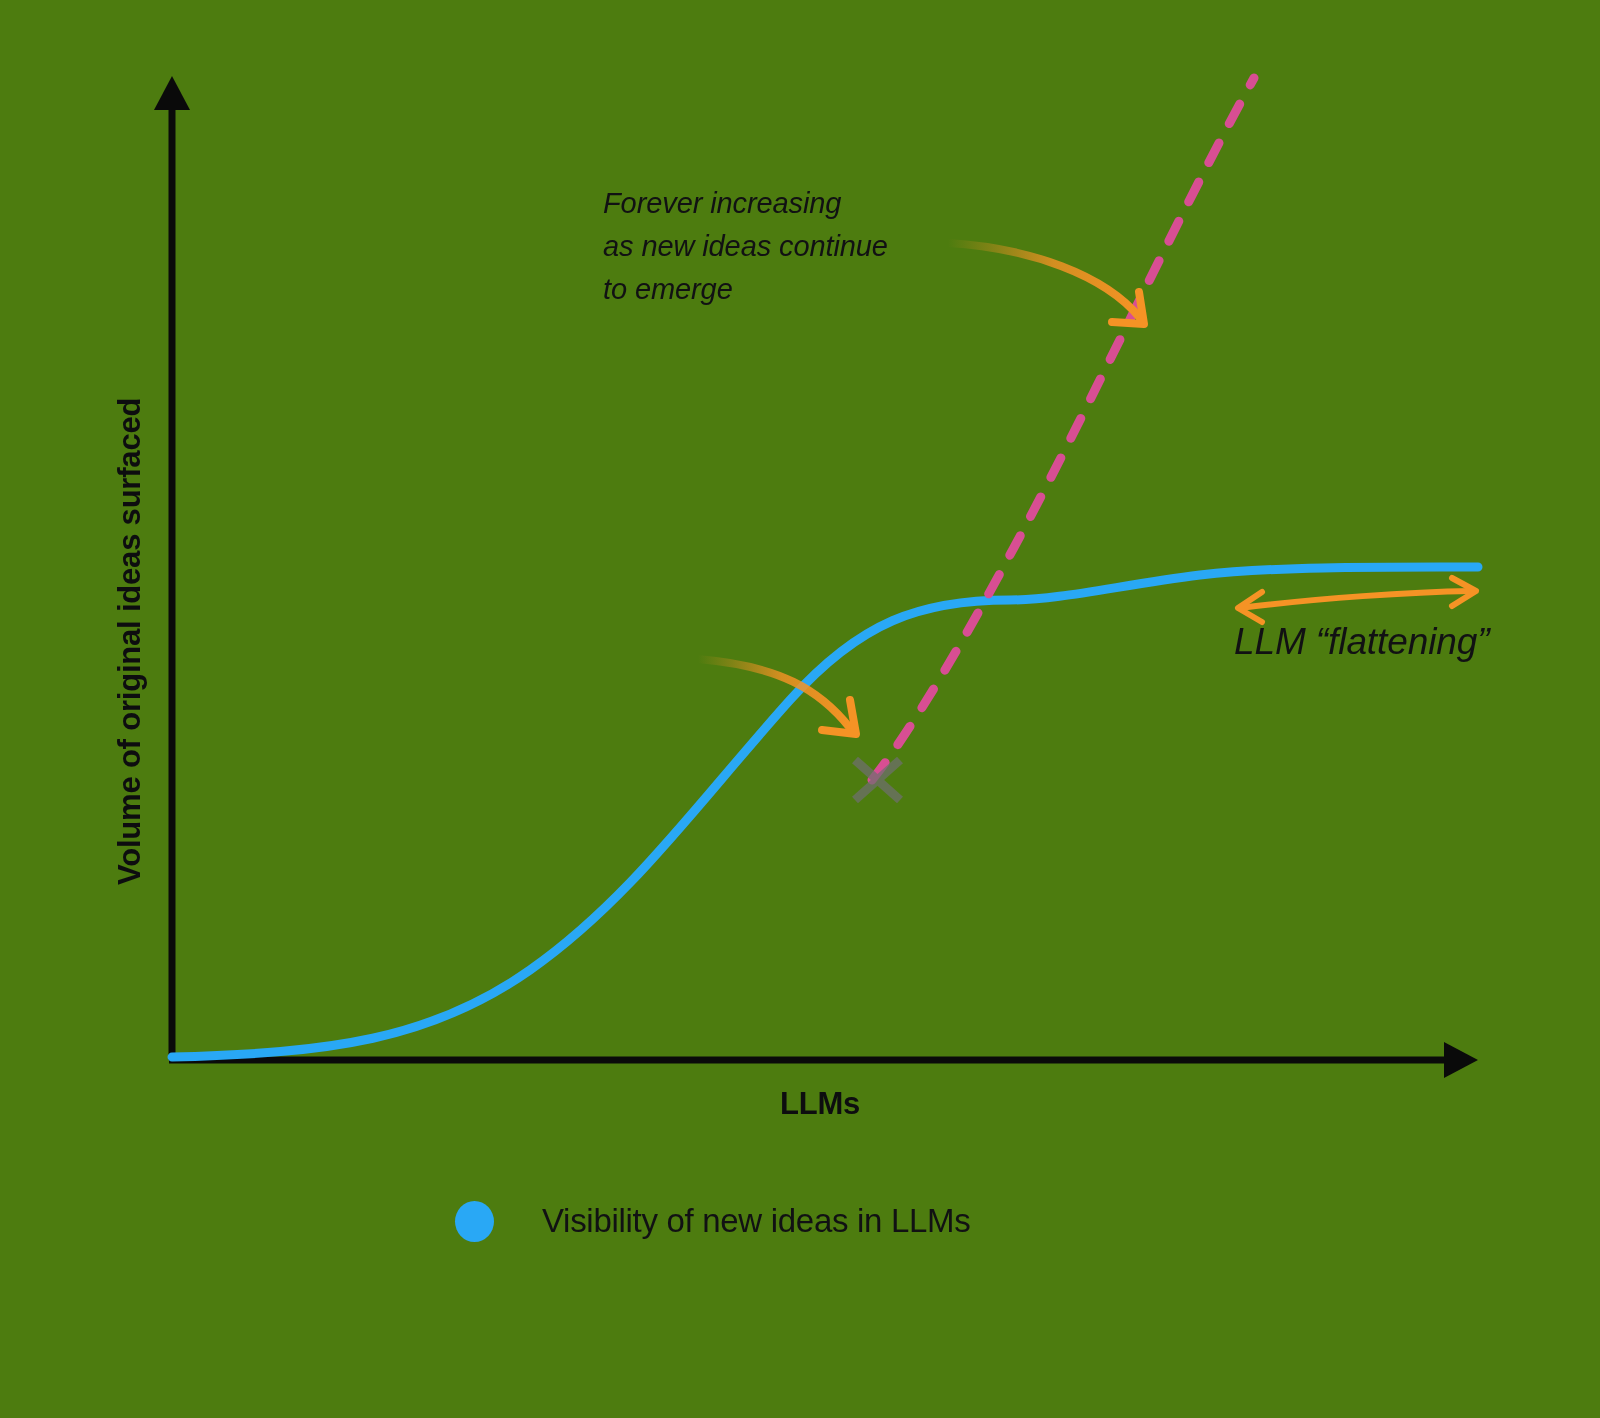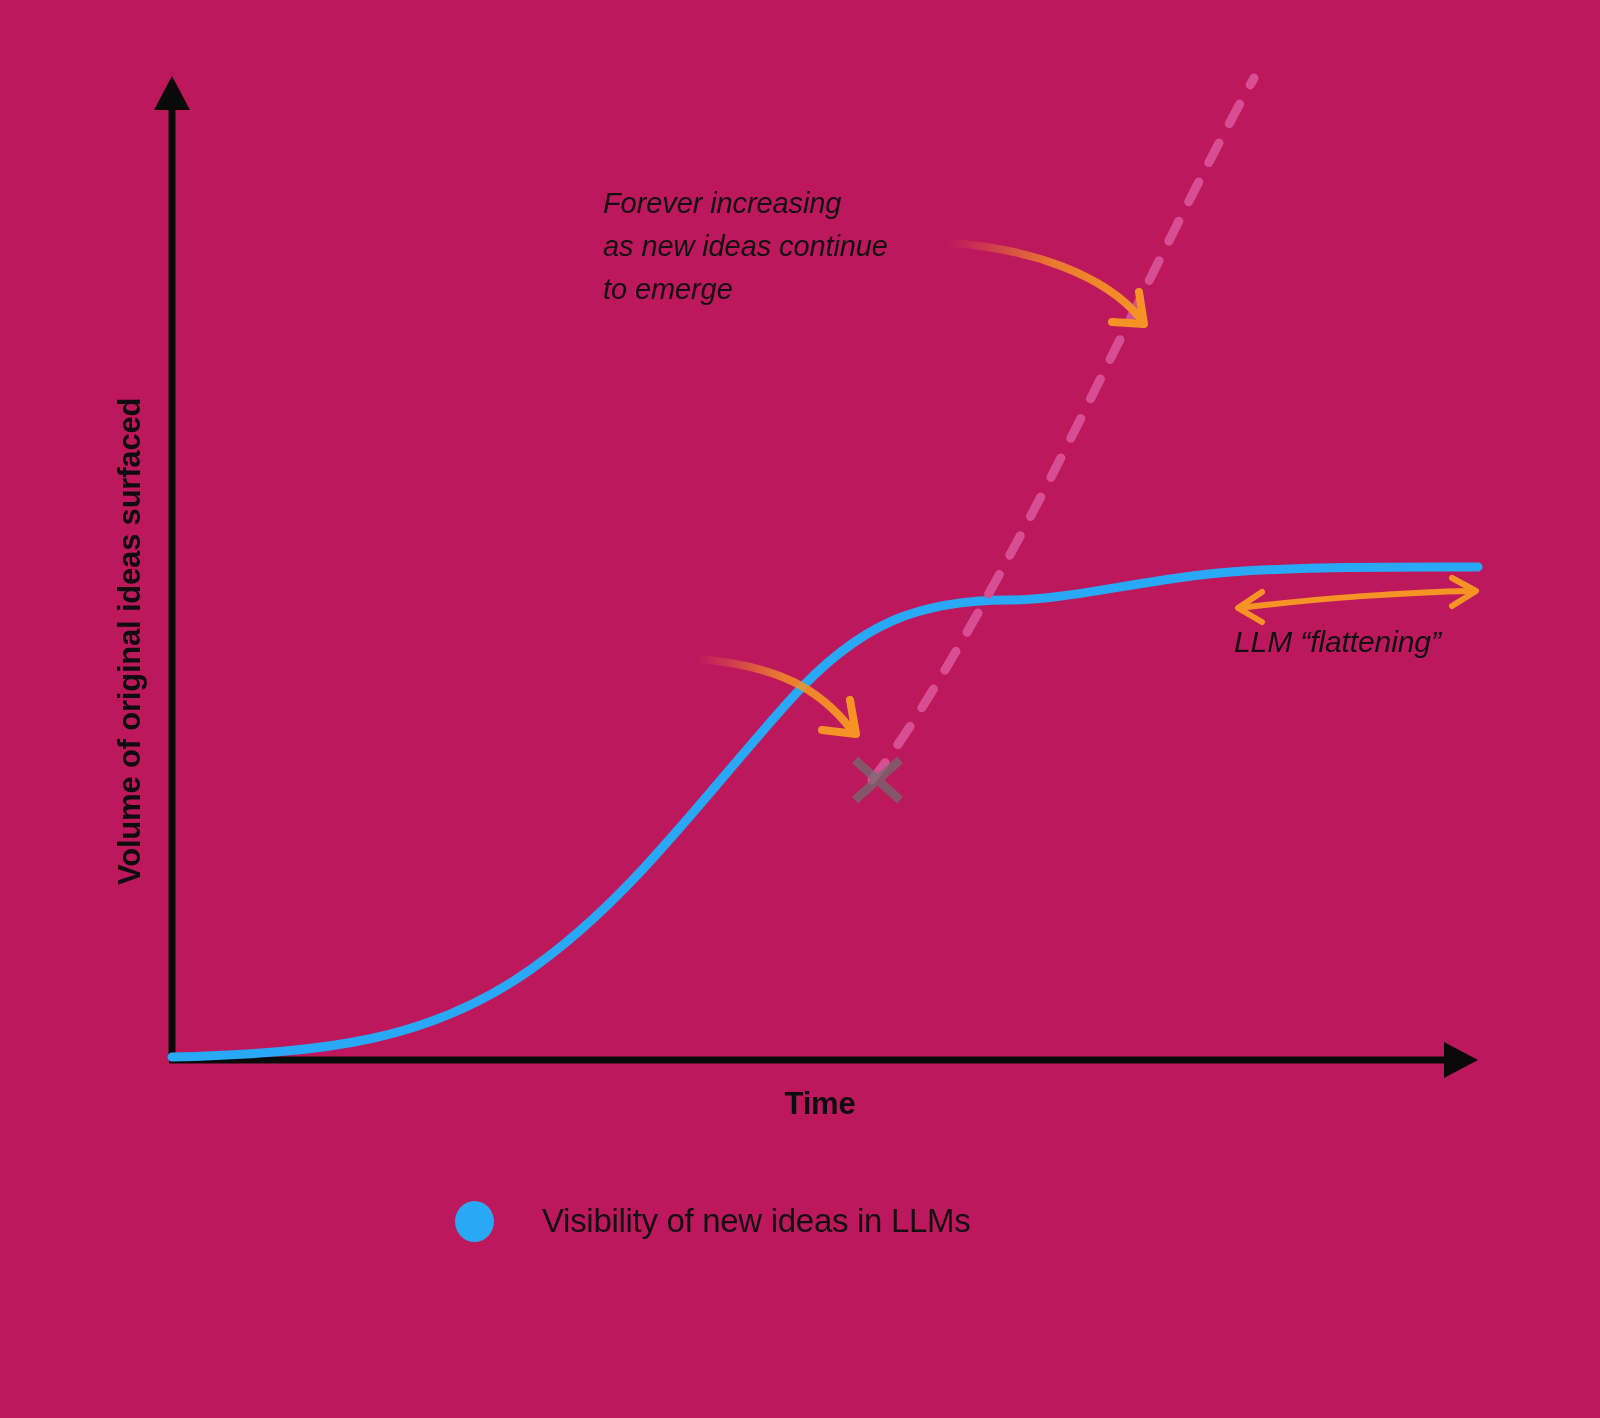--- a/index.html
+++ b/index.html
@@ -37,21 +37,21 @@
     top: 182px;
   }
   #anno-consensus {
     left: 336px;
     top: 592px;
   }
   #anno-flattening {
     left: 1234px;
     top: 622px;
     line-height: 40px;
-    font-size: 30px;
+    font-size: 37px;
   }
   #y-axis-label {
     position: absolute;
     left: 0px;
     top: 0px;
     width: 680px;
     height: 44px;
     transform-origin: 0 0;
     transform: translate(108px, 885px) rotate(-90deg);
     font-size: 31px;
@@ -94,21 +94,21 @@
     margin-left: 48px;
     font-size: 33px;
     color: #111113;
     letter-spacing: -0.3px;
     font-family: "Liberation Sans", sans-serif;
   }
 </style>
 </head>
 <body style="background: rgb(242, 243, 245);">
 
-<div id="root" style="background: #be185d;">
+<div id="root" style="background: #4d7c0f;">
 
   <svg id="chart-svg" viewBox="0 0 1600 1418">
     <defs>
       <linearGradient id="arrowFade1" x1="0" y1="0" x2="1" y2="0">
         <stop offset="0%" stop-color="#f59325" stop-opacity="0"></stop>
         <stop offset="22%" stop-color="#f59325" stop-opacity="0.30"></stop>
         <stop offset="55%" stop-color="#f59325" stop-opacity="0.80"></stop>
         <stop offset="100%" stop-color="#f59325" stop-opacity="1"></stop>
       </linearGradient>
       <linearGradient id="arrowFade2" x1="0" y1="0" x2="1" y2="0">
@@ -156,21 +156,21 @@
 
   <div class="anno-text" id="anno-forever">Forever increasing
 as new ideas continue
 to emerge</div>
 
 
   <div class="anno-text" id="anno-flattening">LLM “flattening”</div>
 
   <div id="y-axis-label">Volume of original ideas surfaced</div>
 
-  <div id="x-axis-label">Time</div>
+  <div id="x-axis-label">LLMs</div>
 
   <div id="legend">
     <div class="legend-row">
       <span class="legend-dot" style="background: rgb(41, 168, 245);"></span>
       <span class="legend-label">Visibility of new ideas in LLMs</span>
     </div>
   </div>
 
 </div>
 

